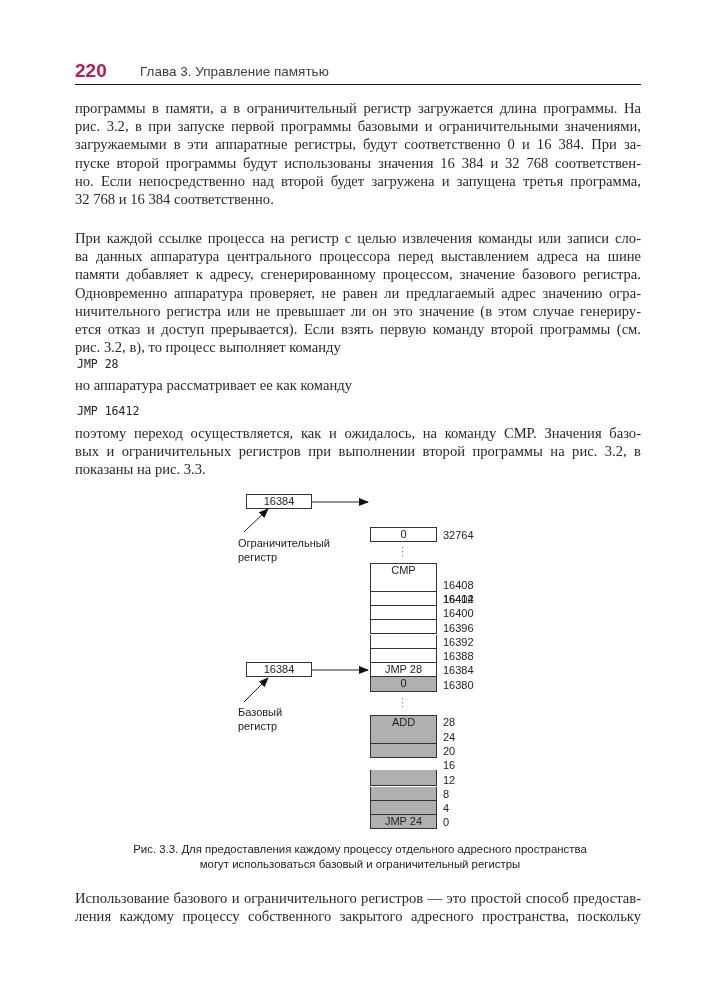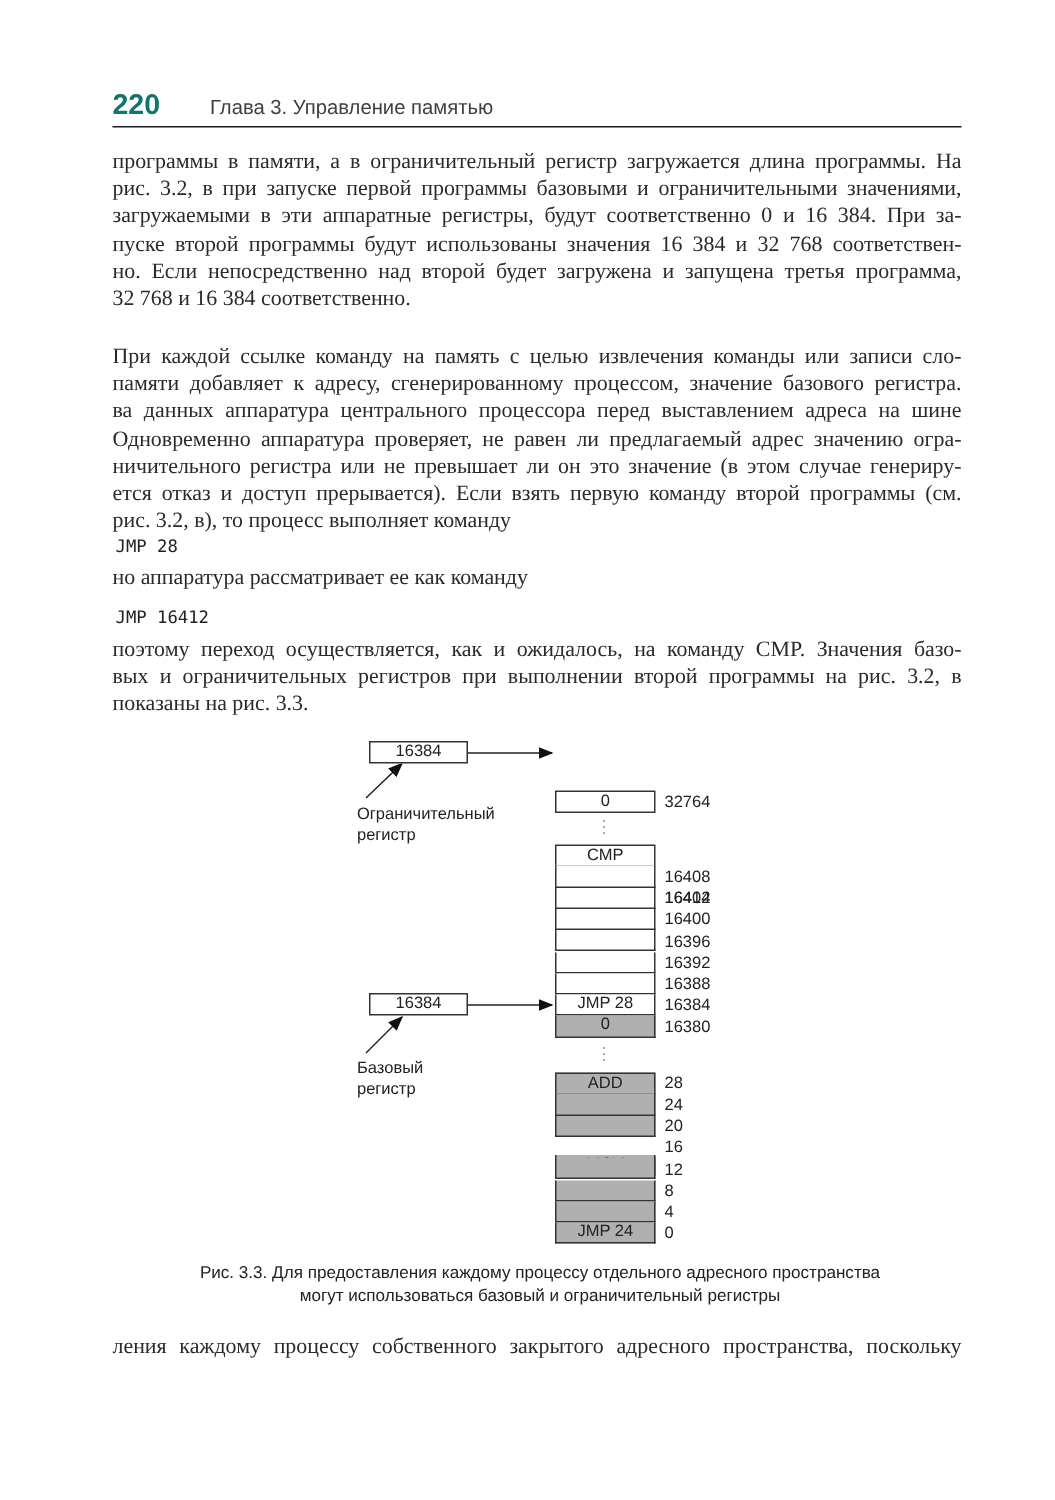--- a/index.html
+++ b/index.html
@@ -1,20 +1,20 @@
 <!DOCTYPE html>
 <html><head>
 <meta charset="utf-8">
 <style>
   html, body { margin: 0; padding: 0; background: #ffffff; }
   body { width: 703px; height: 1000px; position: relative; overflow: hidden; color: #1c1c1c; }
   .page { position: absolute; left: 0; top: 0; width: 703px; height: 1000px; }
 
   .header { position: absolute; left: 75px; top: 58px; width: 566px; height: 26px; border-bottom: 1.5px solid #1a1a1a; }
-  .page-num { position: absolute; left: 0; top: 2px; font-family: "Liberation Sans", sans-serif; font-weight: bold; font-size: 19px; color: #0f766e; text-align: center; }
+  .page-num { position: absolute; left: 0; top: 2px; font-family: "Liberation Sans", sans-serif; font-weight: bold; font-size: 19px; color: #be185d; text-align: center; }
   .chapter { position: absolute; left: 65px; top: 6px; font-family: "Liberation Sans", sans-serif; font-size: 13.5px; color: #404040; }
 
   .body-text { position: absolute; left: 75px; width: 566px; font-family: "Liberation Serif", serif; font-size: 14.6px; line-height: 18.2px; text-align: justify; color: #2a2a2a; margin: 0; }
   .body-text .line { display: block; text-align: justify; text-align-last: justify; white-space: nowrap; }
   .body-text .line.last { text-align-last: left; }
   .code { position: absolute; left: 77px; font-family: "DejaVu Sans Mono", monospace; font-size: 11.5px; color: #222; }
 
   .diagram { position: absolute; left: 0; top: 0; width: 703px; height: 1000px; }
   .reg-box { position: absolute; width: 64px; height: 13px; border: 1px solid #333; background: #fff; font-family: "Liberation Sans", sans-serif; font-size: 11px; line-height: 13px; text-align: center; color: #222; }
   .reg-label { position: absolute; font-family: "Liberation Sans", sans-serif; font-size: 11px; line-height: 14px; color: #222; }
@@ -40,23 +40,23 @@
   <div class="body-text" style="top:99px;">
     <span class="line">программы в памяти, а в ограничительный регистр загружается длина программы. На</span>
     <span class="line"><span>рис. 3.2, в при запуске первой программы базовыми и ограничительными значениями,</span></span>
     <span class="line">загружаемыми в эти аппаратные регистры, будут соответственно 0 и 16 384. При за-</span>
     <span class="line">пуске второй программы будут использованы значения 16 384 и 32 768 соответствен-</span>
     <span class="line">но. Если непосредственно над второй будет загружена и запущена третья программа,</span>
     <span class="line last">32 768 и 16 384 соответственно.</span>
   </div>
 
   <div class="body-text" style="top:229px;">
-    <span class="line">При каждой ссылке команду на память с целью извлечения команды или записи сло-</span>
+    <span class="line">При каждой ссылке процесса на регистр с целью извлечения команды или записи сло-</span>
+    <span class="line">ва данных аппаратура центрального процессора перед выставлением адреса на шине</span>
     <span class="line">памяти добавляет к адресу, сгенерированному процессом, значение базового регистра.</span>
-    <span class="line">ва данных аппаратура центрального процессора перед выставлением адреса на шине</span>
     <span class="line">Одновременно аппаратура проверяет, не равен ли предлагаемый адрес значению огра-</span>
     <span class="line">ничительного регистра или не превышает ли он это значение (в этом случае генериру-</span>
     <span class="line">ется отказ и доступ прерывается). Если взять первую команду второй программы (см.</span>
     <span class="line last">рис. 3.2, в), то процесс выполняет команду</span>
   </div>
 
   <div class="code" style="top:357px;">JMP 28</div>
 
   <div class="body-text" style="top:376px;">
     <span class="line last">но аппаратура рассматривает ее как команду</span>
@@ -141,16 +141,17 @@
     <div class="cell gray" style="top:815.1px;">JMP 24</div>
     <div class="addr" style="top:815px;">0</div>
   </div>
 
   <div class="caption">
     <div><b>Рис. 3.3.</b><span> Для предоставления каждому процессу отдельного адресного пространства</span></div>
     <div>могут использоваться базовый и ограничительный регистры</div>
   </div>
 
   <div class="body-text" style="top:889px;">
+    <span class="line">Использование базового и ограничительного регистров — это простой способ предостав-</span>
     <span class="line">ления каждому процессу собственного закрытого адресного пространства, поскольку</span>
   </div>
 
 </div>
 
 </body></html>

